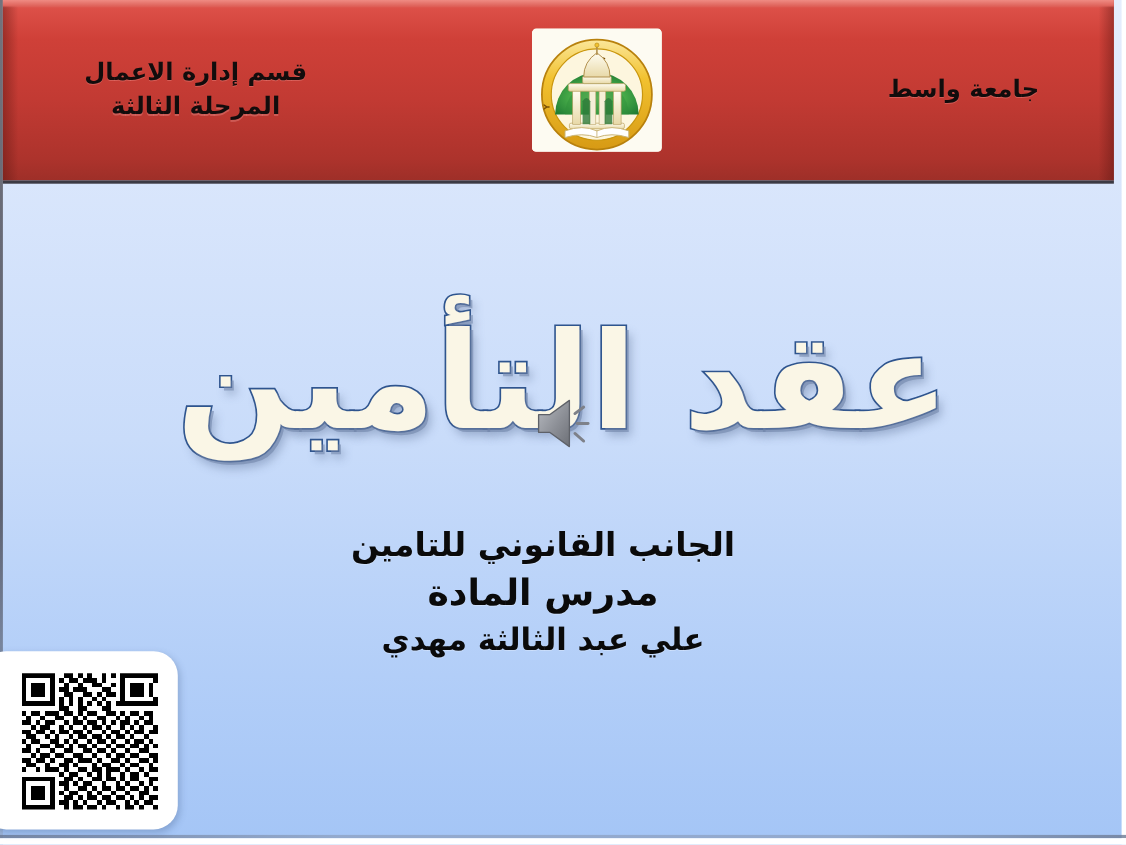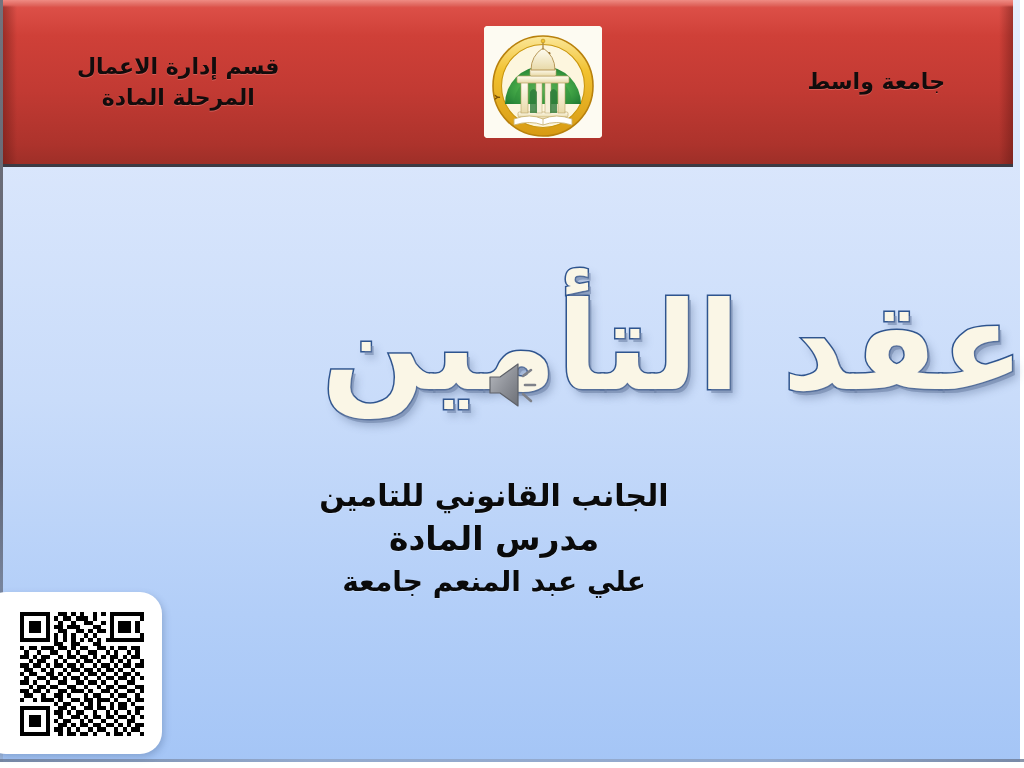--- a/index.html
+++ b/index.html
@@ -124,21 +124,21 @@
     background: #fdfbf2;
   }
   .logo svg { display: block; width: 118px; height: 112px; }
 
   
   .title-wrap {
     position: absolute;
     left: 0;
     top: 276px;
     width: 1024px;
-    text-align: right;
+    text-align: center;
     z-index: 4;
   }
   .title {
     display: inline-block;
     direction: rtl;
     font-family: "DejaVu Sans", "Liberation Sans", sans-serif;
     font-size: 122px;
     line-height: 1.18;
     font-weight: bold;
     letter-spacing: 2px;
@@ -272,21 +272,21 @@
 
           <rect x="46" y="43" width="26" height="7" rx="1.4" fill="url(#gIvory)" stroke="#b9a163" stroke-width=".6"></rect>
           <path d="M 47,44 Q 47,30 59,22 Q 71,30 71,44 Z" fill="url(#gIvory)" stroke="#b08f4c" stroke-width=".9"></path>
           <line x1="59" y1="16" x2="59" y2="24" stroke="#b08f4c" stroke-width="1.4"></line>
           <circle cx="59" cy="15" r="1.9" fill="#f2c230" stroke="#a87e10" stroke-width=".5"></circle>
         </svg>
       </div>
 
       <div class="header-text header-left">
         <span class="l1">قسم إدارة الاعمال</span>
-        <span class="l2">المرحلة المادة</span>
+        <span class="l2">المرحلة الثالثة</span>
       </div>
 
     </div>
   </div>
 
   <div class="title-wrap">
     <span class="title">عقد التأمين</span>
   </div>
 
   <div class="speaker-icon">
@@ -305,21 +305,21 @@
         <line x1="39" y1="20" x2="47" y2="14"></line>
         <line x1="41" y1="29" x2="51" y2="29"></line>
         <line x1="39" y1="38" x2="47" y2="45"></line>
       </g>
     </svg>
   </div>
 
   <div class="subtitle">
     <span class="line line1">الجانب القانوني للتامين</span>
     <span class="line line2">مدرس المادة</span>
-    <span class="line line3">علي عبد المنعم جامعة</span>
+    <span class="line line3">علي عبد الثالثة مهدي</span>
   </div>
 
   <div class="qr-card">
     <svg id="qr-svg" viewBox="0 0 29 29" xmlns="http://www.w3.org/2000/svg">
         <rect x="0" y="0" width="29" height="29" fill="#ffffff"></rect>
         <rect x="0" y="0" width="1" height="1" fill="#000000"></rect>
         <rect x="1" y="0" width="1" height="1" fill="#000000"></rect>
         <rect x="2" y="0" width="1" height="1" fill="#000000"></rect>
         <rect x="3" y="0" width="1" height="1" fill="#000000"></rect>
         <rect x="4" y="0" width="1" height="1" fill="#000000"></rect>

